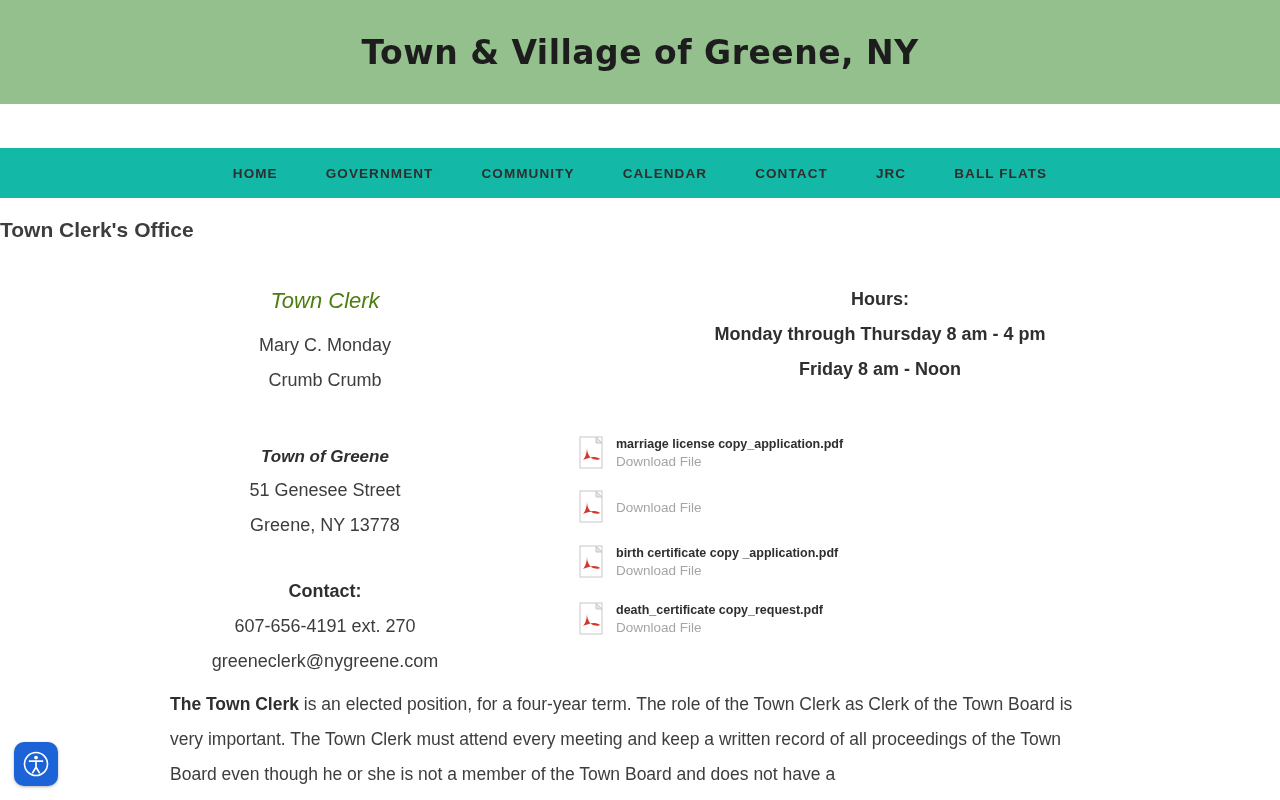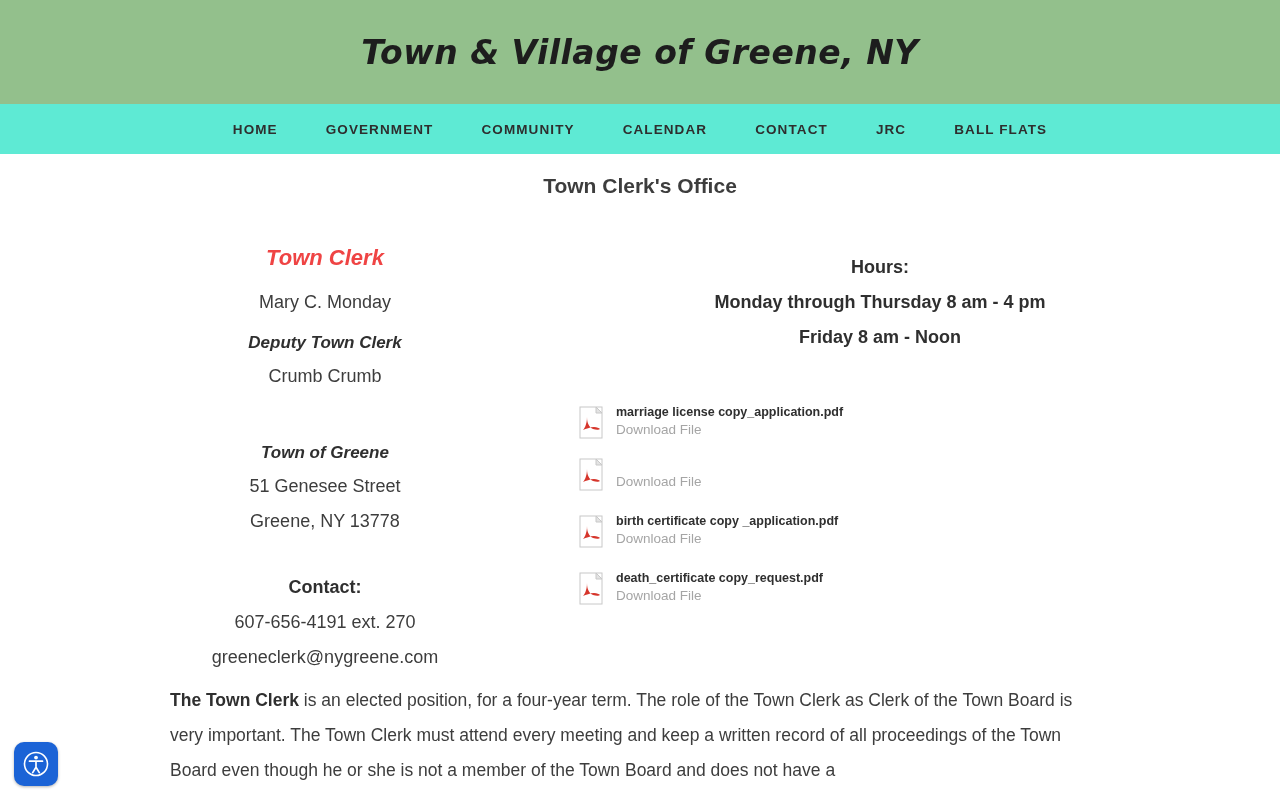--- a/index.html
+++ b/index.html
@@ -14,82 +14,81 @@
     color: #3d3d3d;
   }
 
   
   .site-header {
     height: 104px;
     background: #93c08c;
     display: flex;
     align-items: center;
     justify-content: center;
-    font-style: italic;
   }
   .site-title {
     font-family: "DejaVu Sans", sans-serif;
     font-size: 33px;
     font-weight: bold;
     letter-spacing: 0.5px;
     color: #1d1d1d;
     white-space: nowrap;
   }
 
   
   .site-nav {
     height: 50px;
     display: flex;
     align-items: center;
     justify-content: center;
     gap: 0px;
-    background: #5eead4;
+    background: #14b8a6;
+    margin-top: 44px;
   }
   .nav-item {
     font-size: 13.5px;
     font-weight: bold;
     letter-spacing: 1.1px;
     color: #2e2e2e;
     text-transform: uppercase;
     padding: 6px 24px;
     cursor: pointer;
     white-space: nowrap;
   }
 
   
   .page-title {
-    text-align: center;
     font-size: 21px;
     font-weight: bold;
     color: #3d3d3d;
     margin-top: 20px;
-    margin-bottom: 20px;
+    margin-bottom: 8px;
   }
 
   .columns {
     display: flex;
     width: 1100px;
     margin: 0 auto;
     padding-top: 14px;
   }
   .col-left {
     width: 470px;
     text-align: center;
   }
   .col-right {
     width: 630px;
     padding-left: 10px;
   }
 
   .big-em {
     font-size: 22px;
     font-style: italic;
-    font-weight: bold;
-    color: #ef4444;
-    margin: 13px 0 14px 0;
+    font-weight: normal;
+    color: #4d7c0f;
+    margin: 24px 0 14px 0;
   }
   .line {
     font-size: 18px;
     line-height: 35px;
     color: #3d3d3d;
   }
   .med-em {
     font-size: 17px;
     font-style: italic;
     font-weight: bold;
@@ -109,21 +108,21 @@
   .hours-block { text-align: center; padding-top: 18px; }
   .hours-block .bold-line { line-height: 35px; }
 
   
   .files {
     margin-top: 46px;
     padding-left: 8px;
   }
   .file-row {
     display: flex;
-    align-items: flex-end;
+    align-items: center;
     margin-bottom: 18px;
     cursor: pointer;
   }
   .pdf-icon {
     width: 28px;
     height: 34px;
     flex: 0 0 28px;
     position: relative;
     margin-right: 10px;
   }
@@ -185,21 +184,20 @@
   <div class="nav-item">BALL FLATS</div>
 </nav>
 
 <div class="page-title">Town Clerk's Office</div>
 
 <div class="columns">
 
   <div class="col-left">
     <div class="big-em">Town Clerk</div>
     <div class="line">Mary C. Monday</div>
-    <div class="med-em">Deputy Town Clerk</div>
     <div class="line">Crumb Crumb</div>
 
     <div class="spacer-lg"></div>
 
     <div class="med-em">Town of Greene</div>
     <div class="line">51 Genesee Street</div>
     <div class="line">Greene, NY 13778</div>
 
     <div class="spacer-md"></div>
 

